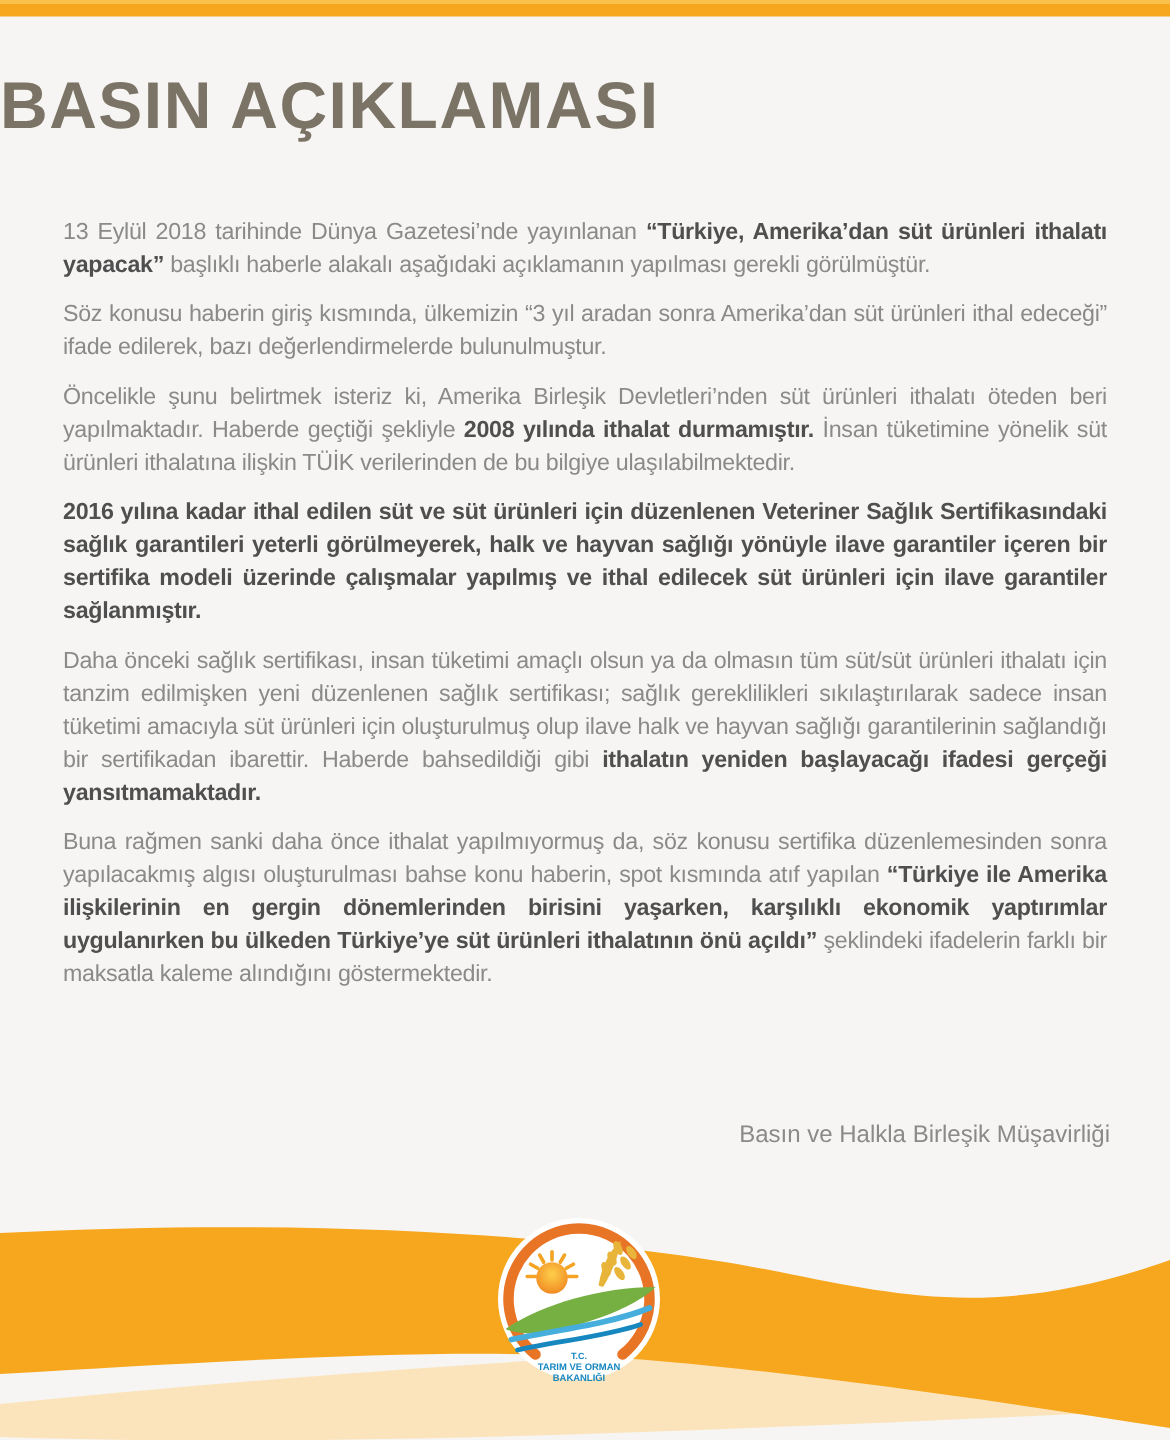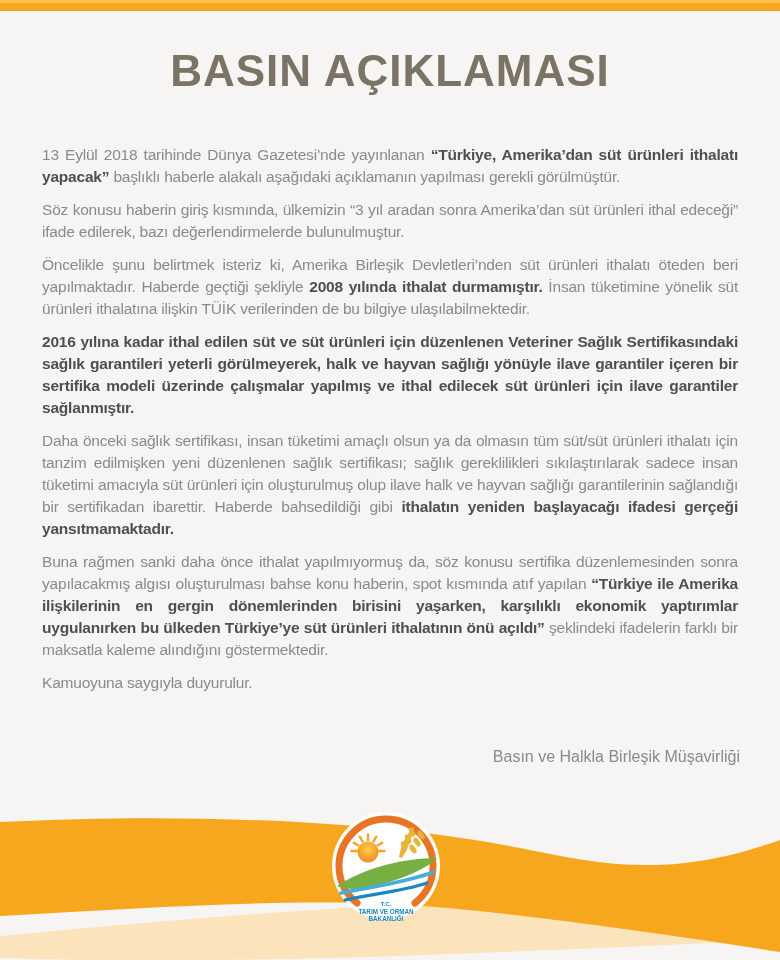--- a/index.html
+++ b/index.html
@@ -23,21 +23,20 @@
     background:var(--page-bg);
     overflow:hidden;
     font-family:"Liberation Sans", sans-serif;
   }
   .topbar{
     position:absolute;top:0;left:0;width:780px;height:11px;
     background:linear-gradient(180deg, var(--accent-gold-light) 0px, var(--accent-gold-light) 3px, var(--accent-gold) 3px);
   }
   h1.title{
     position:absolute;top:46px;left:0;width:780px;
-    text-align:center;
     font-size:44px;font-weight:bold;
     letter-spacing:1px;
     color:var(--title-brown);
   }
   .content{
     position:absolute;top:134px;left:42px;width:696px;
     font-size:15.5px;line-height:22px;letter-spacing:-0.2px;
     color:var(--body-gray);
     text-align:justify;
     margin-top:10px;
@@ -78,21 +77,20 @@
 
   <h1 class="title">BASIN AÇIKLAMASI</h1>
 
   <div class="content">
       <p><span>13 Eylül 2018 tarihinde Dünya Gazetesi’nde yayınlanan </span><span class="b">“Türkiye, Amerika’dan süt ürünleri ithalatı yapacak”</span><span> başlıklı haberle alakalı aşağıdaki açıklamanın yapılması gerekli görülmüştür.</span></p>
       <p><span>Söz konusu haberin giriş kısmında, ülkemizin “3 yıl aradan sonra Amerika’dan süt ürünleri ithal edeceği” ifade edilerek, bazı değerlendirmelerde bulunulmuştur.</span></p>
       <p><span>Öncelikle şunu belirtmek isteriz ki,  Amerika Birleşik Devletleri’nden süt ürünleri ithalatı öteden beri yapılmaktadır. Haberde geçtiği şekliyle </span><span class="b">2008 yılında ithalat durmamıştır.</span><span> İnsan tüketimine yönelik süt ürünleri ithalatına ilişkin TÜİK verilerinden de bu bilgiye ulaşılabilmektedir.</span></p>
       <p><span class="b">2016 yılına kadar ithal edilen süt ve süt ürünleri için düzenlenen Veteriner Sağlık Sertifikasındaki sağlık garantileri yeterli görülmeyerek, halk ve hayvan sağlığı yönüyle ilave garantiler içeren bir sertifika modeli üzerinde çalışmalar yapılmış ve ithal edilecek süt ürünleri için ilave garantiler sağlanmıştır.</span></p>
       <p><span>Daha önceki sağlık sertifikası, insan tüketimi amaçlı olsun ya da olmasın tüm süt/süt ürünleri ithalatı için tanzim edilmişken yeni düzenlenen sağlık sertifikası; sağlık gereklilikleri sıkılaştırılarak sadece insan tüketimi amacıyla süt ürünleri için oluşturulmuş olup ilave halk ve hayvan sağlığı garantilerinin sağlandığı bir sertifikadan ibarettir. Haberde bahsedildiği gibi </span><span class="b">ithalatın yeniden başlayacağı ifadesi gerçeği yansıtmamaktadır.</span></p>
       <p><span>Buna rağmen sanki daha önce ithalat yapılmıyormuş da, söz konusu sertifika düzenlemesinden sonra yapılacakmış algısı oluşturulması bahse konu haberin, spot kısmında atıf yapılan </span><span class="b">“Türkiye ile Amerika ilişkilerinin en gergin dönemlerinden birisini yaşarken, karşılıklı ekonomik yaptırımlar uygulanırken bu ülkeden Türkiye’ye süt ürünleri ithalatının önü açıldı”</span><span> şeklindeki ifadelerin farklı bir maksatla kaleme alındığını göstermektedir.</span></p>
-      <p><span>Kamuoyuna saygıyla duyurulur.</span></p>
     </div>
 
   <div class="signature">
     <div>Basın ve Halkla Birleşik Müşavirliği</div>
   </div>
 
   <svg class="footer-svg" viewBox="0 780 780 180" aria-hidden="true">
     <defs>
       <radialGradient id="sg" cx="50%" cy="38%" r="70%">
         <stop offset="0" stop-color="#FDD04A"></stop>

